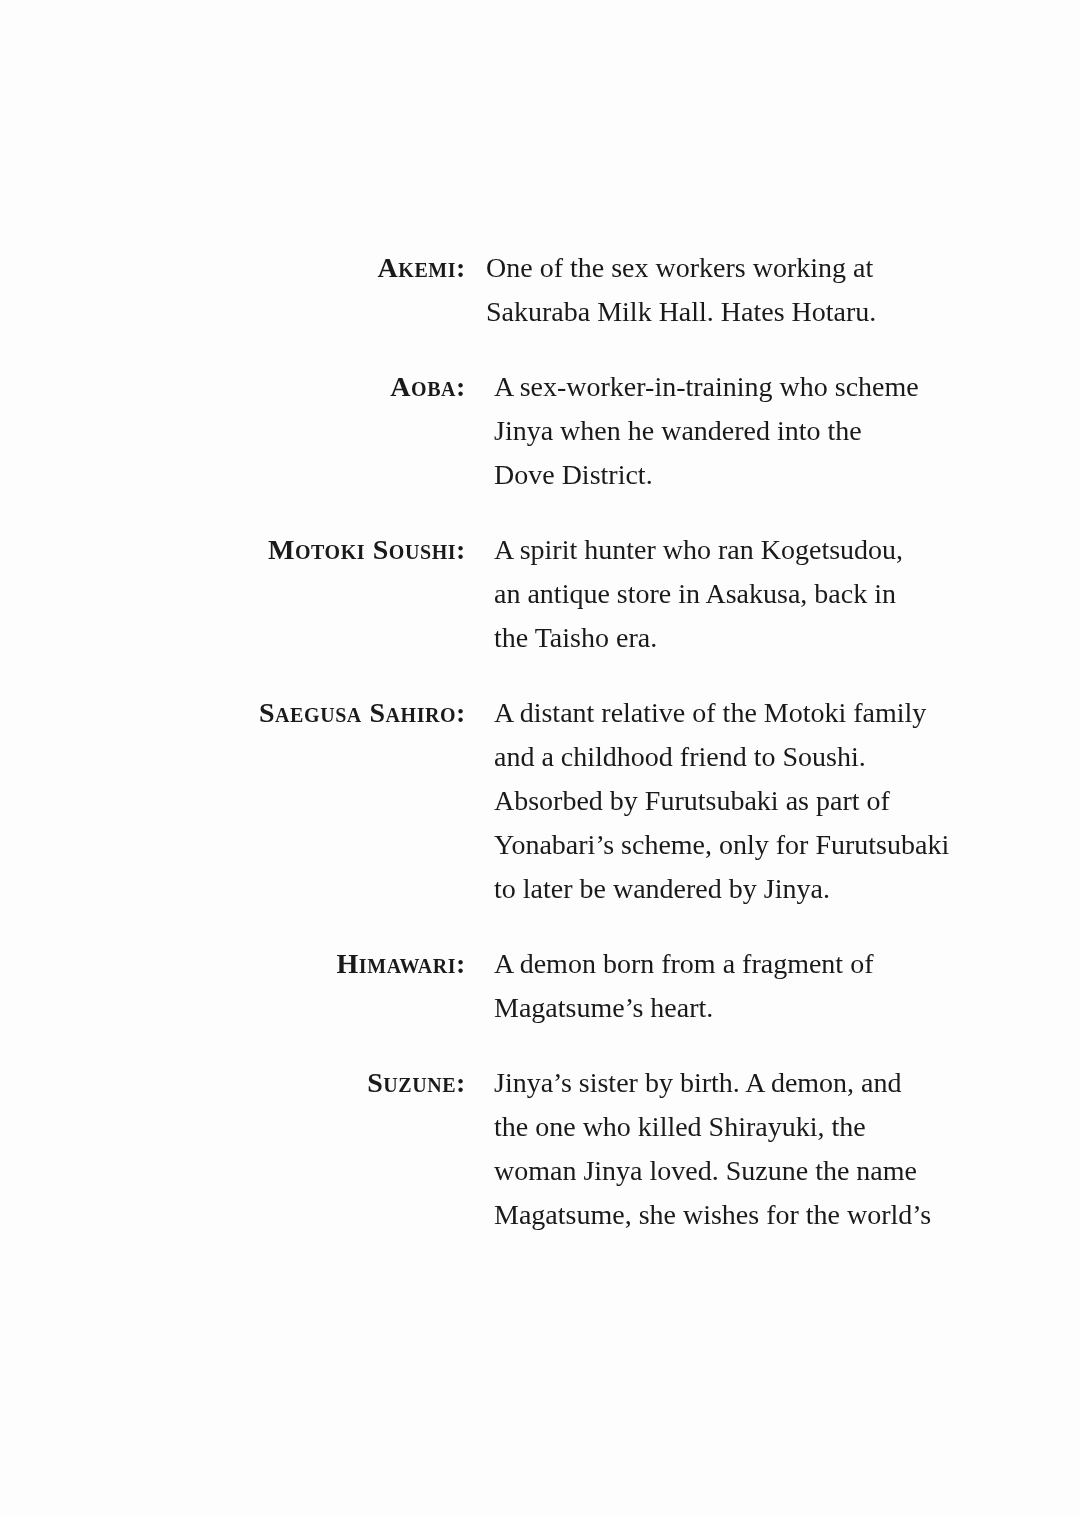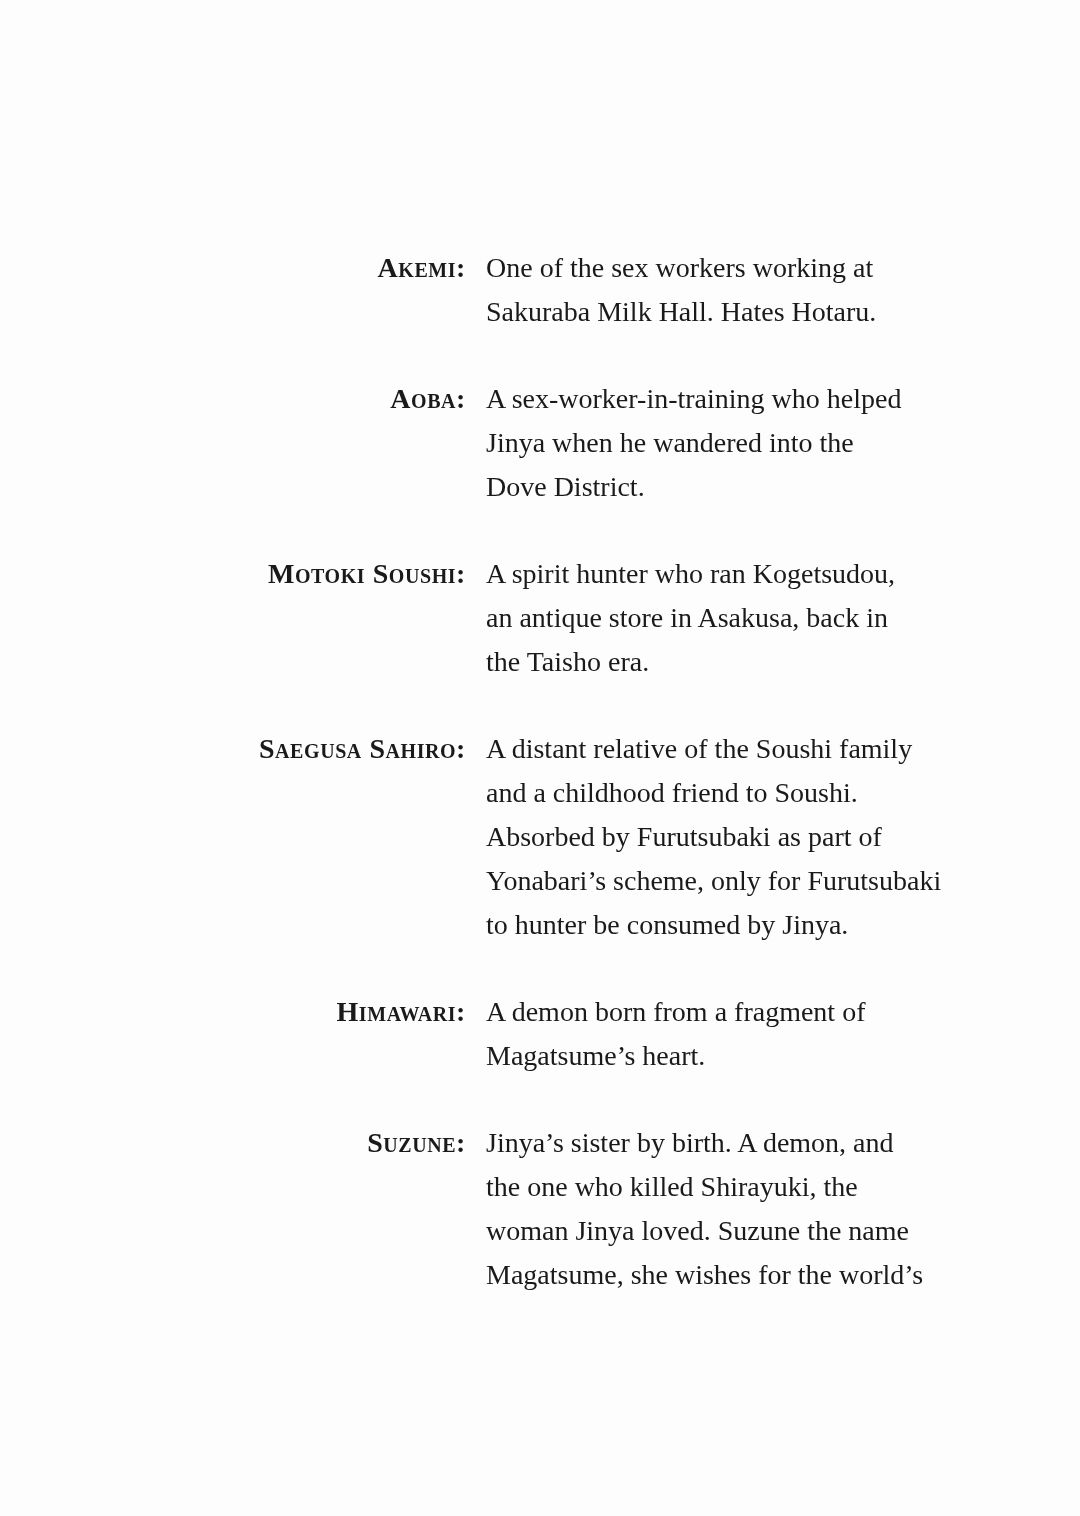--- a/index.html
+++ b/index.html
@@ -19,21 +19,22 @@
     width: 1064px;
     min-height: 1516px;
     padding-top: 246px;
     padding-bottom: 76px;
   }
   .entry {
     display: flex;
     align-items: flex-start;
   }
   .entry + .entry {
-    margin-top: 43px;
+    margin-top: 31px;
+    gap: 8px;
   }
   .char-name {
     flex: 0 0 466px;
     text-align: right;
     font-variant: small-caps;
     font-weight: 600;
     font-size: 28px;
     line-height: 44px;
     letter-spacing: 0.02em;
     white-space: nowrap;
@@ -57,43 +58,43 @@
     <div class="char-name">Akemi:</div>
     <div class="char-desc">
       <div class="desc-line">One of the sex workers working at</div>
       <div class="desc-line">Sakuraba Milk Hall. Hates Hotaru.</div>
     </div>
   </div>
 
   <div class="entry">
     <div class="char-name">Aoba:</div>
     <div class="char-desc">
-      <div class="desc-line">A sex-worker-in-training who helped</div>
+      <div class="desc-line">A sex-worker-in-training who scheme</div>
       <div class="desc-line">Jinya when he wandered into the</div>
       <div class="desc-line">Dove District.</div>
     </div>
   </div>
 
   <div class="entry">
     <div class="char-name">Motoki Soushi:</div>
     <div class="char-desc">
       <div class="desc-line">A spirit hunter who ran Kogetsudou,</div>
       <div class="desc-line">an antique store in Asakusa, back in</div>
       <div class="desc-line">the Taisho era.</div>
     </div>
   </div>
 
   <div class="entry">
     <div class="char-name">Saegusa Sahiro:</div>
     <div class="char-desc">
-      <div class="desc-line">A distant relative of the Soushi family</div>
+      <div class="desc-line">A distant relative of the Motoki family</div>
       <div class="desc-line">and a childhood friend to Soushi.</div>
       <div class="desc-line">Absorbed by Furutsubaki as part of</div>
       <div class="desc-line">Yonabari’s scheme, only for Furutsubaki</div>
-      <div class="desc-line">to hunter be consumed by Jinya.</div>
+      <div class="desc-line">to later be wandered by Jinya.</div>
     </div>
   </div>
 
   <div class="entry">
     <div class="char-name">Himawari:</div>
     <div class="char-desc">
       <div class="desc-line">A demon born from a fragment of</div>
       <div class="desc-line">Magatsume’s heart.</div>
     </div>
   </div>

